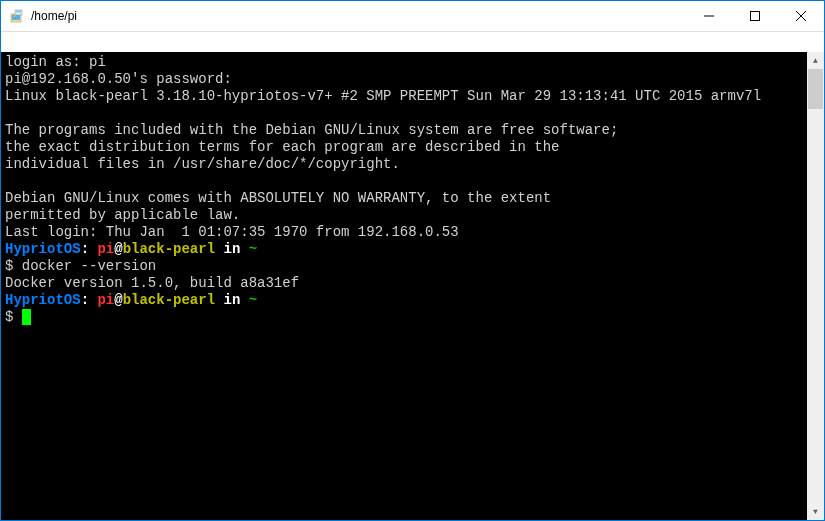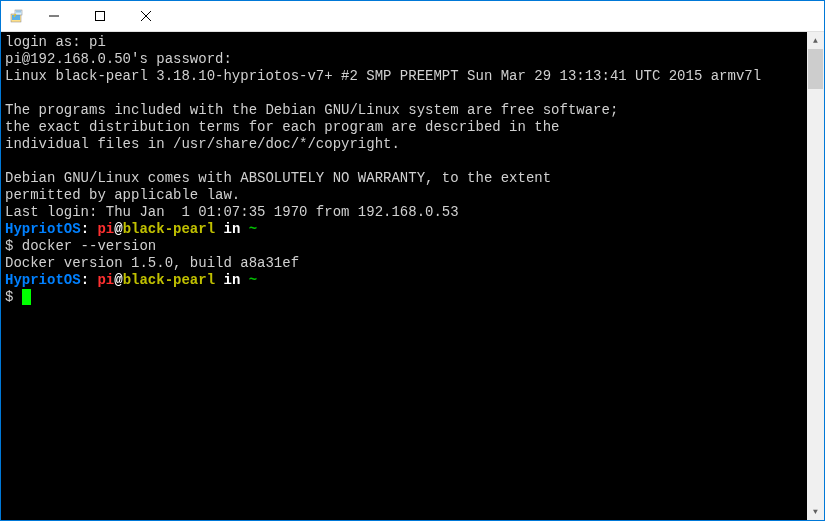--- a/index.html
+++ b/index.html
@@ -54,20 +54,21 @@
       font-family: 'Segoe UI', Arial, sans-serif;
       font-size: 10px;
       color: #000;
       cursor: pointer;
     }
     .terminal-area {
       flex: 1;
       display: flex;
       background: #3b82f6;
       overflow: hidden;
+      margin-top: 20px;
     }
     .terminal {
       flex: 1;
       background: #000;
       color: #d0d0d0;
       font-family: 'Consolas', 'Courier New', monospace;
       font-size: 14px;
       line-height: 17px;
       padding: 2px 0 0 4px;
       white-space: pre-wrap;
@@ -121,20 +122,21 @@
     <span class="titlebar-icon">
       <svg viewBox="0 0 16 16" width="16" height="16">
         <rect x="2" y="6" width="10" height="8" fill="#ffe08a" stroke="#888" stroke-width="0.5"></rect>
         <rect x="3" y="7" width="8" height="5" fill="#5bb0e8"></rect>
         <rect x="6" y="2" width="7" height="5" fill="#d8f0ff" stroke="#888" stroke-width="0.5"></rect>
         <line x1="7" y1="3" x2="12" y2="3" stroke="#5090c0" stroke-width="0.5"></line>
         <line x1="7" y1="4" x2="12" y2="4" stroke="#5090c0" stroke-width="0.5"></line>
         <path d="M5 9 L7 6" stroke="#ffcc00" stroke-width="1" fill="none"></path>
       </svg>
     </span>
+    <div class="titlebar-title">/home/pi</div>
     <div class="titlebar-controls">
       <div class="titlebar-btn">
         <svg width="10" height="10" viewBox="0 0 10 10">
             <line x1="0" y1="5" x2="10" y2="5" stroke="#000" stroke-width="1"></line>
           </svg>
       </div>
       <div class="titlebar-btn">
         <svg width="10" height="10" viewBox="0 0 10 10">
             <rect x="0.5" y="0.5" width="9" height="9" fill="none" stroke="#000" stroke-width="1"></rect>
           </svg>

